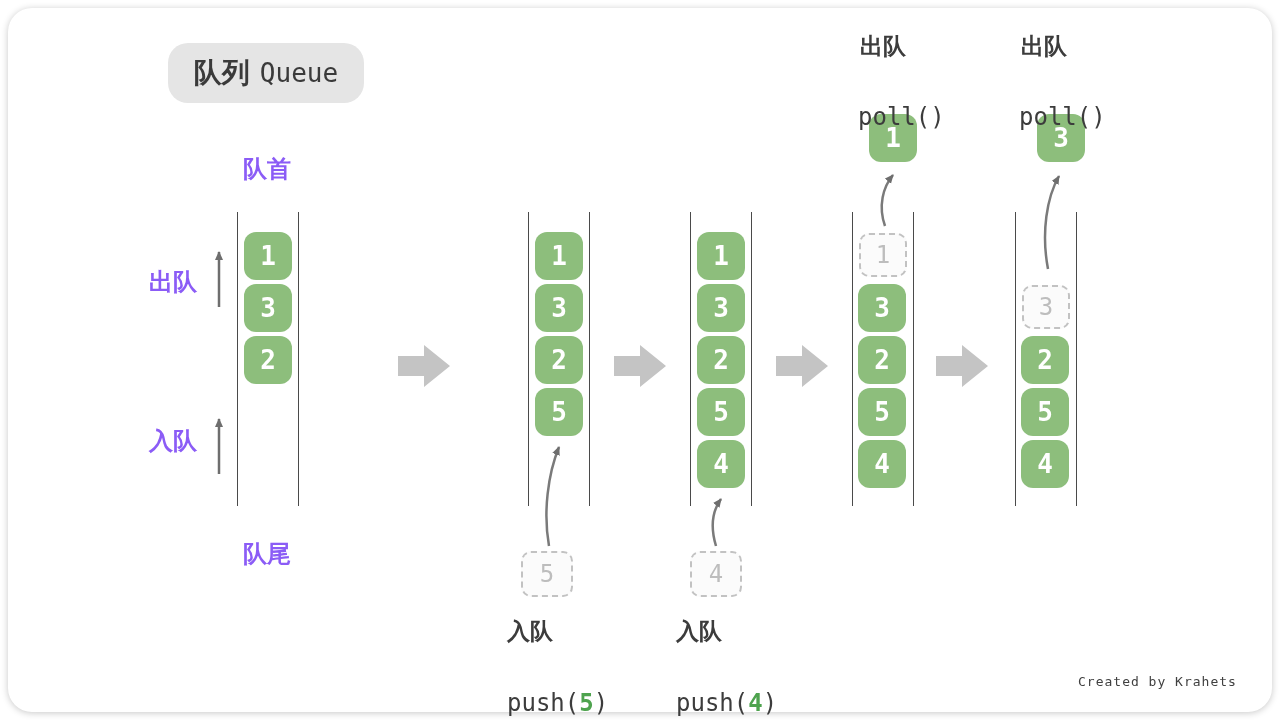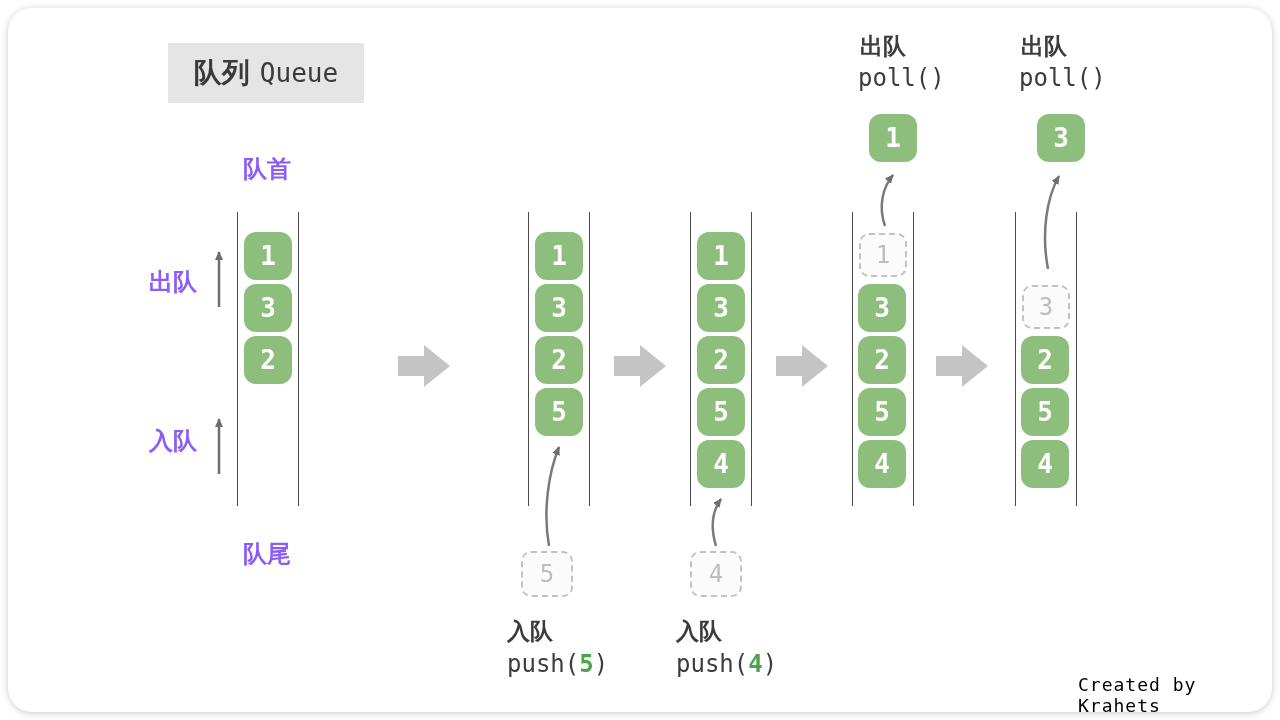--- a/index.html
+++ b/index.html
@@ -1,42 +1,42 @@
 <!DOCTYPE html>
 <html><head>
 <meta charset="utf-8">
 <style>
   html,body{margin:0;padding:0;background:#ffffff;}
   #stage{position:relative;width:1280px;height:720px;overflow:hidden;
          font-family:"Liberation Sans","DejaVu Sans",sans-serif;}
   .card{position:absolute;left:8px;top:8px;right:8px;bottom:8px;background:#fff;
         border-radius:24px;box-shadow:0 1px 7px rgba(0,0,0,0.22);}
   .title-box{position:absolute;left:168px;top:43px;width:196px;height:60px;
-        background:#E5E5E5;border-radius:0;display:flex;align-items:center;
+        background:#E5E5E5;border-radius:20px;display:flex;align-items:center;
         justify-content:center;gap:10px;}
   .title-zh{font-size:28px;font-weight:700;color:#3A3A3A;}
   .title-en{font-family:"DejaVu Sans Mono",monospace;font-size:26px;color:#3A3A3A;}
   .zh-label{position:absolute;font-size:24px;font-weight:700;color:#8b5cf6;white-space:nowrap;}
   .op-zh{position:absolute;font-size:23px;font-weight:600;color:#3C3C3C;white-space:nowrap;}
   .op-code{position:absolute;font-family:"DejaVu Sans Mono",monospace;font-size:24px;
-        color:#3C3C3C;white-space:nowrap;}
+        color:#3C3C3C;white-space:nowrap;margin-top:39px;}
   .op-code .arg{color:#4EA34E;font-weight:bold;}
   .channel{position:absolute;top:212px;height:294px;width:60px;
         border-left:1.5px solid #4A4A4A;border-right:1.5px solid #4A4A4A;}
   .block{position:absolute;width:48px;height:48px;border-radius:12px;background:#8DBE7C;
         color:#FFFFFF;font-family:"DejaVu Sans Mono",monospace;font-size:26px;font-weight:bold;
         display:flex;align-items:center;justify-content:center;}
   .ghost{position:absolute;width:44px;height:40px;border:2px dashed #C2C2C2;border-radius:10px;
         background:#FBFBFB;color:#BDBDBD;font-family:"DejaVu Sans Mono",monospace;font-size:24px;
         display:flex;align-items:center;justify-content:center;}
   .incoming{position:absolute;width:48px;height:42px;border:2px dashed #C2C2C2;border-radius:10px;
         background:#FBFBFB;color:#BDBDBD;font-family:"DejaVu Sans Mono",monospace;font-size:24px;
         display:flex;align-items:center;justify-content:center;}
   .watermark{position:absolute;left:1078px;top:674px;font-family:"DejaVu Sans Mono",monospace;
-        font-size:18px;color:#000000;letter-spacing:1px;}
+        font-size:13px;color:#404040;letter-spacing:1px;}
   svg.overlay{position:absolute;left:0;top:0;pointer-events:none;}
 </style>
 </head>
 <body>
 
 <div id="stage">
   <div class="card"></div>
 
   <div class="title-box">
     <span class="title-zh">队列</span>

